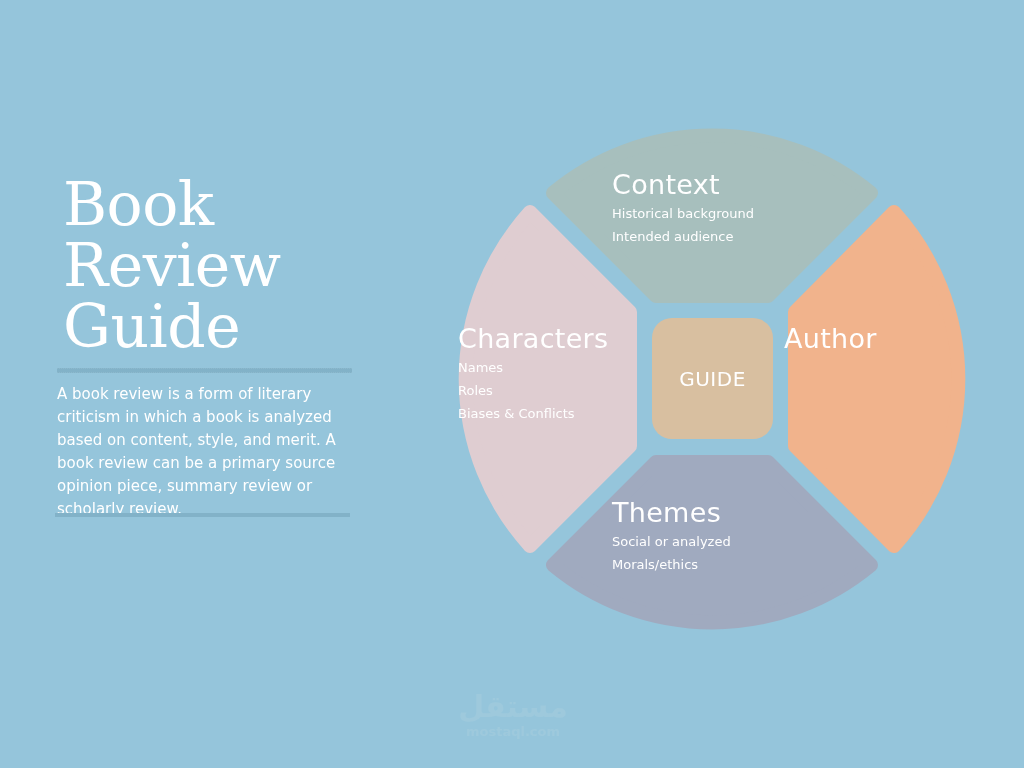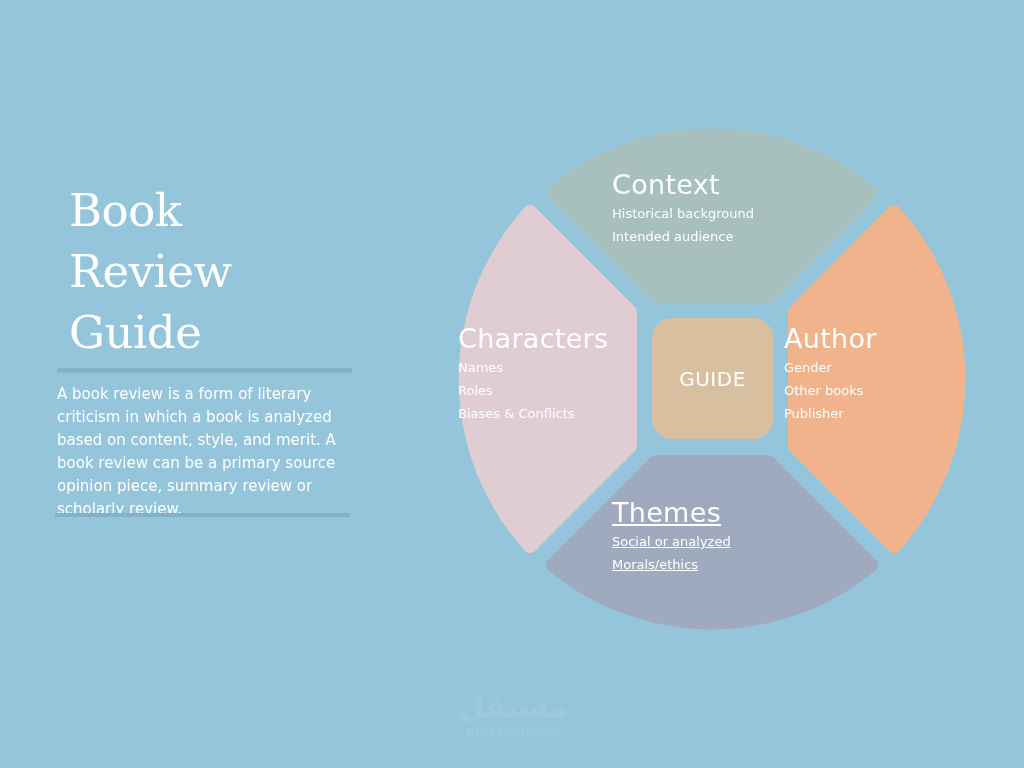--- a/index.html
+++ b/index.html
@@ -10,26 +10,26 @@
     body {
       background: #95C5DB;
       position: relative;
       font-family: "DejaVu Sans", "Liberation Sans", sans-serif;
       color: #ffffff;
     }
     .title {
       position: absolute;
       left: 57px; top: 168px;
       font-family: "DejaVu Serif", "Liberation Serif", serif;
-      font-size: 45px;
+      font-size: 60px;
       line-height: 61px;
       font-weight: normal;
       color: #ffffff;
       letter-spacing: -0.5px;
-      margin: 12px;
+      margin: 6px;
     }
     .title span { display: block; }
     .divider {
       position: absolute;
       height: 5px;
       background: #82B2C8;
     }
     .divider.top { left: 57px; top: 368px; width: 295px; border-top: 1px dotted #8db9cd; border-bottom: 1px dotted #8db9cd; height: 3px; }
     .divider.bottom { left: 55px; top: 513px; width: 295px; height: 4px; }
     .desc {
@@ -120,28 +120,23 @@
   <div class="sector-title">Characters</div>
   <div class="sector-items">
     <div>Names</div>
     <div>Roles</div>
     <div>Biases &amp; Conflicts</div>
   </div>
 </div>
 
 <div class="sector-text" style="left:784px; top:322px; width:160px;">
   <div class="sector-title">Author</div>
-  <div class="sector-items">
-    <div>Gender</div>
-    <div>Other books</div>
-    <div>Publisher</div>
-  </div>
 </div>
 
-<div class="sector-text" style="left:612px; top:496px; width:200px;text-decoration:underline;">
+<div class="sector-text" style="left:612px; top:496px; width:200px;">
   <div class="sector-title">Themes</div>
   <div class="sector-items">
     <div>Social or analyzed</div>
     <div>Morals/ethics</div>
   </div>
 </div>
 
 <div class="guide-label">GUIDE</div>
 
 <div class="watermark">

